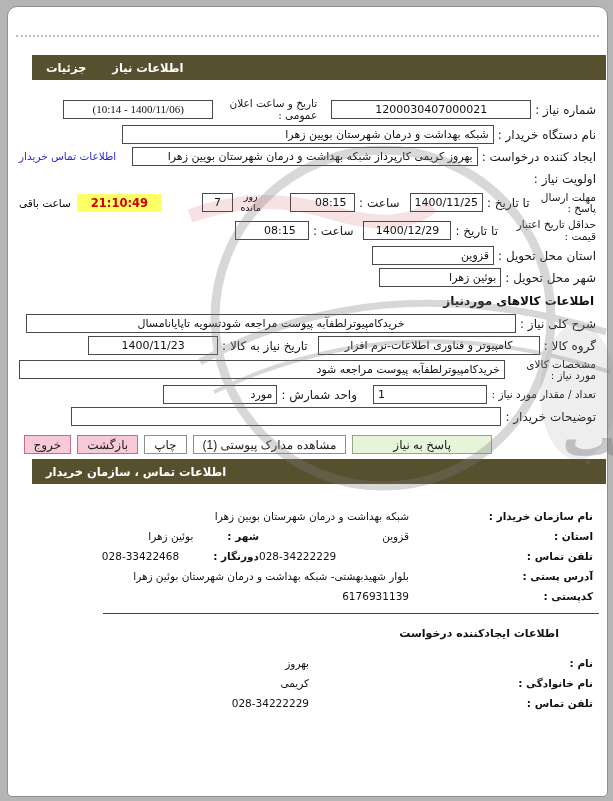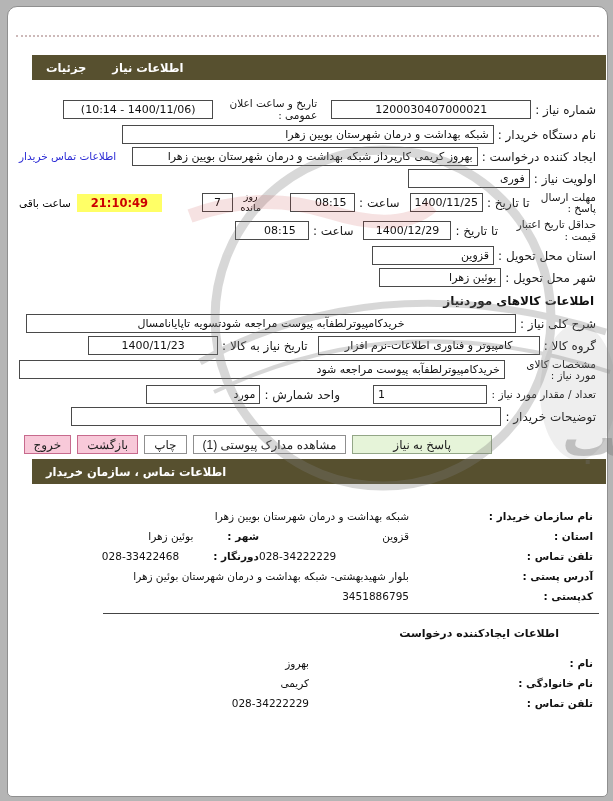--- a/index.html
+++ b/index.html
@@ -14,24 +14,24 @@
   .tab{cursor:pointer;white-space:nowrap;}
   .form{position:absolute;top:90px;left:3px;right:3px;}
   .row{display:flex;align-items:center;padding:0 8px;margin-bottom:3px;min-height:19px;}
   .lbl{font-size:12px;color:#1a1a1a;white-space:nowrap;padding-top:1px;}
   .wrap{white-space:normal;text-align:right;font-size:10.5px;line-height:1.12;}
   .w70{width:70px;}.w88{width:88px;}.w100{width:100px;}.w105{width:105px;}
   .fld{border:1px solid #4a4a4a;background:#fff;min-height:17px;font-size:11px;display:flex;align-items:center;padding:0 4px;margin-right:4px;color:#111;}
   .center{justify-content:center;}
   .leftal{justify-content:flex-start;}
   .ltr{direction:ltr;unicode-bidi:embed;}
-  .fw190{width:190px;}.fw140{width:140px;}.fw362{width:362px;}.fw112{width:112px;}
+  .fw190{width:190px;}.fw140{width:140px;font-family:Liberation Serif, serif;}.fw362{width:362px;}.fw112{width:112px;}
   .fw78{width:78px;}.fw48{width:48px;padding-left:20px;}.fw26{width:26px;}.fw480{width:480px;}
   .fw212{width:212px;}.fw120{width:120px;}.fw104{width:104px;}.fw420{width:420px;}
-  .g10{margin-right:10px;}.g14{margin-right:14px;}.g26{margin-right:26px;}.g30{margin-right:33px;}.g40{margin-right:40px;}
+  .g10{margin-right:10px;}.g14{margin-right:14px;}.g26{margin-right:26px;}.g30{margin-right:16px;}.g40{margin-right:40px;}
   .link{color:var(--link,#2b2bd5);font-size:10.5px;cursor:pointer;white-space:nowrap;margin-right:16px;}
   .days-stack{font-size:9.5px;width:34px;text-align:center;line-height:1.1;white-space:normal;}
   .countdown{background:var(--countdown_bg,#ffff66);color:var(--countdown_text,#cc0000);font-weight:bold;font-size:11.5px;padding:2px 14px;white-space:nowrap;}
   .hours-left{font-size:10.5px;margin-right:6px;white-space:nowrap;}
   .sec-title{font-weight:bold;font-size:12px;color:#111;padding:4px 10px 6px;}
   .btns{display:flex;align-items:center;gap:6px;padding:6px 112px 5px 8px;}
   .btn{height:19px;font-size:12px;display:flex;align-items:center;padding:0 9px;border:1px solid #8f8f8f;background:#fff;cursor:pointer;white-space:nowrap;color:#222;}
   .btn.pink{background:var(--pink_btn_bg,#f8c9d9);border-color:var(--pink_btn_border,#c76a8d);}
   .btn.green{background:var(--green_btn_bg,#e6f4d9);border-color:var(--green_btn_border,#93a687);padding:0 40px;}
   .contact{position:absolute;top:502px;left:4px;right:4px;}
@@ -74,21 +74,20 @@
       </div>
 
       <div class="row">
         <span class="lbl">ایجاد کننده درخواست :</span>
         <span class="fld fw362">بهروز کریمی کارپرداز شبکه بهداشت و درمان شهرستان بویین زهرا</span>
         <span class="link">اطلاعات تماس خریدار</span>
       </div>
 
       <div class="row">
         <span class="lbl">اولویت نیاز :</span>
-        <span class="fld fw112">فوری</span>
       </div>
 
       <div class="row">
         <span class="lbl wrap w70">مهلت ارسال پاسخ :</span>
         <span class="lbl g10">تا تاریخ :</span>
         <span class="fld fw78 center ltr">1400/11/25</span>
         <span class="lbl g10">ساعت :</span>
         <span class="fld fw48 center ltr">08:15</span>
         <span class="days-stack g26">روز مانده</span>
         <span class="fld fw26 center ltr">7</span>
@@ -175,21 +174,21 @@
         <span class="cval wv ltr">028-34222229</span>
         <span class="clbl">دورنگار :</span>
         <span class="cval ltr">028-33422468</span>
       </div>
       <div class="crow">
         <span class="clbl cl150">آدرس پستی :</span>
         <span class="cval">بلوار شهیدبهشتی- شبکه بهداشت و درمان شهرستان بوئین زهرا</span>
       </div>
       <div class="crow">
         <span class="clbl cl150">کدپستی :</span>
-        <span class="cval ltr">3451886795</span>
+        <span class="cval ltr">6176931139</span>
       </div>
     </div>
 
     <div class="divider"></div>
 
     <div class="creator">
       <div class="creator-title">اطلاعات ایجادکننده درخواست</div>
       <div class="crow">
         <span class="clbl cl250">نام :</span>
         <span class="cval">بهروز</span>

